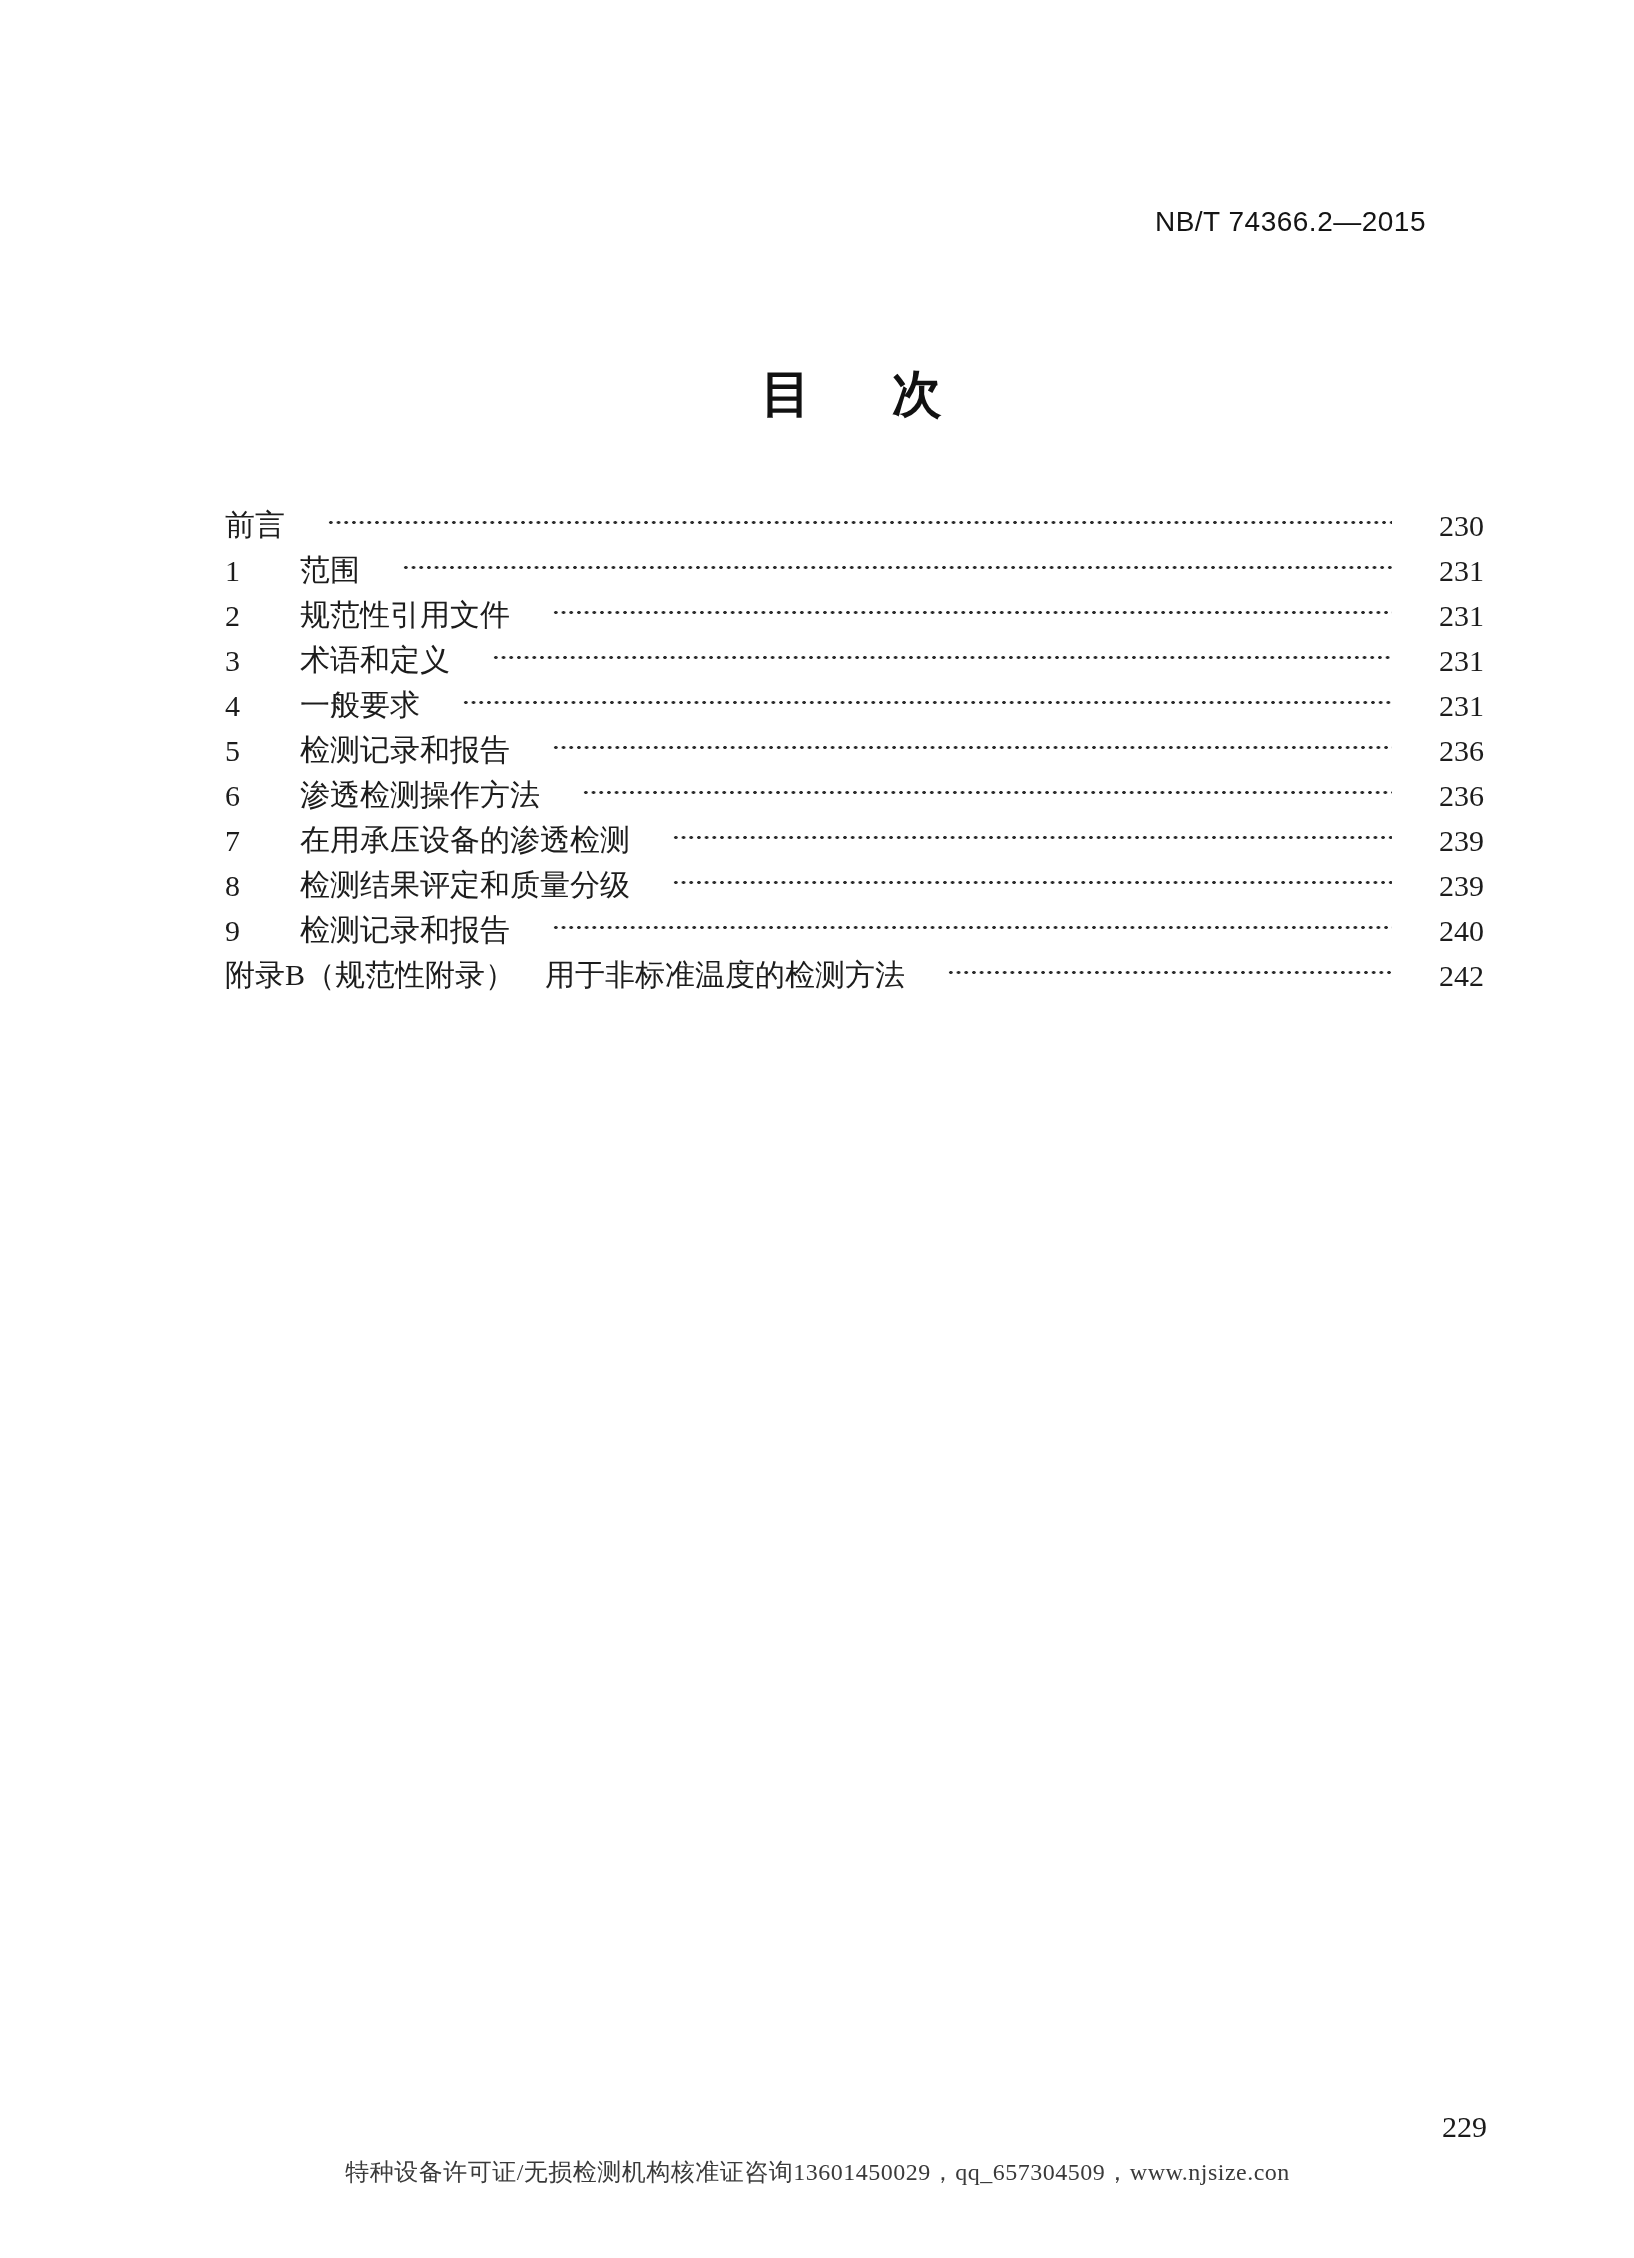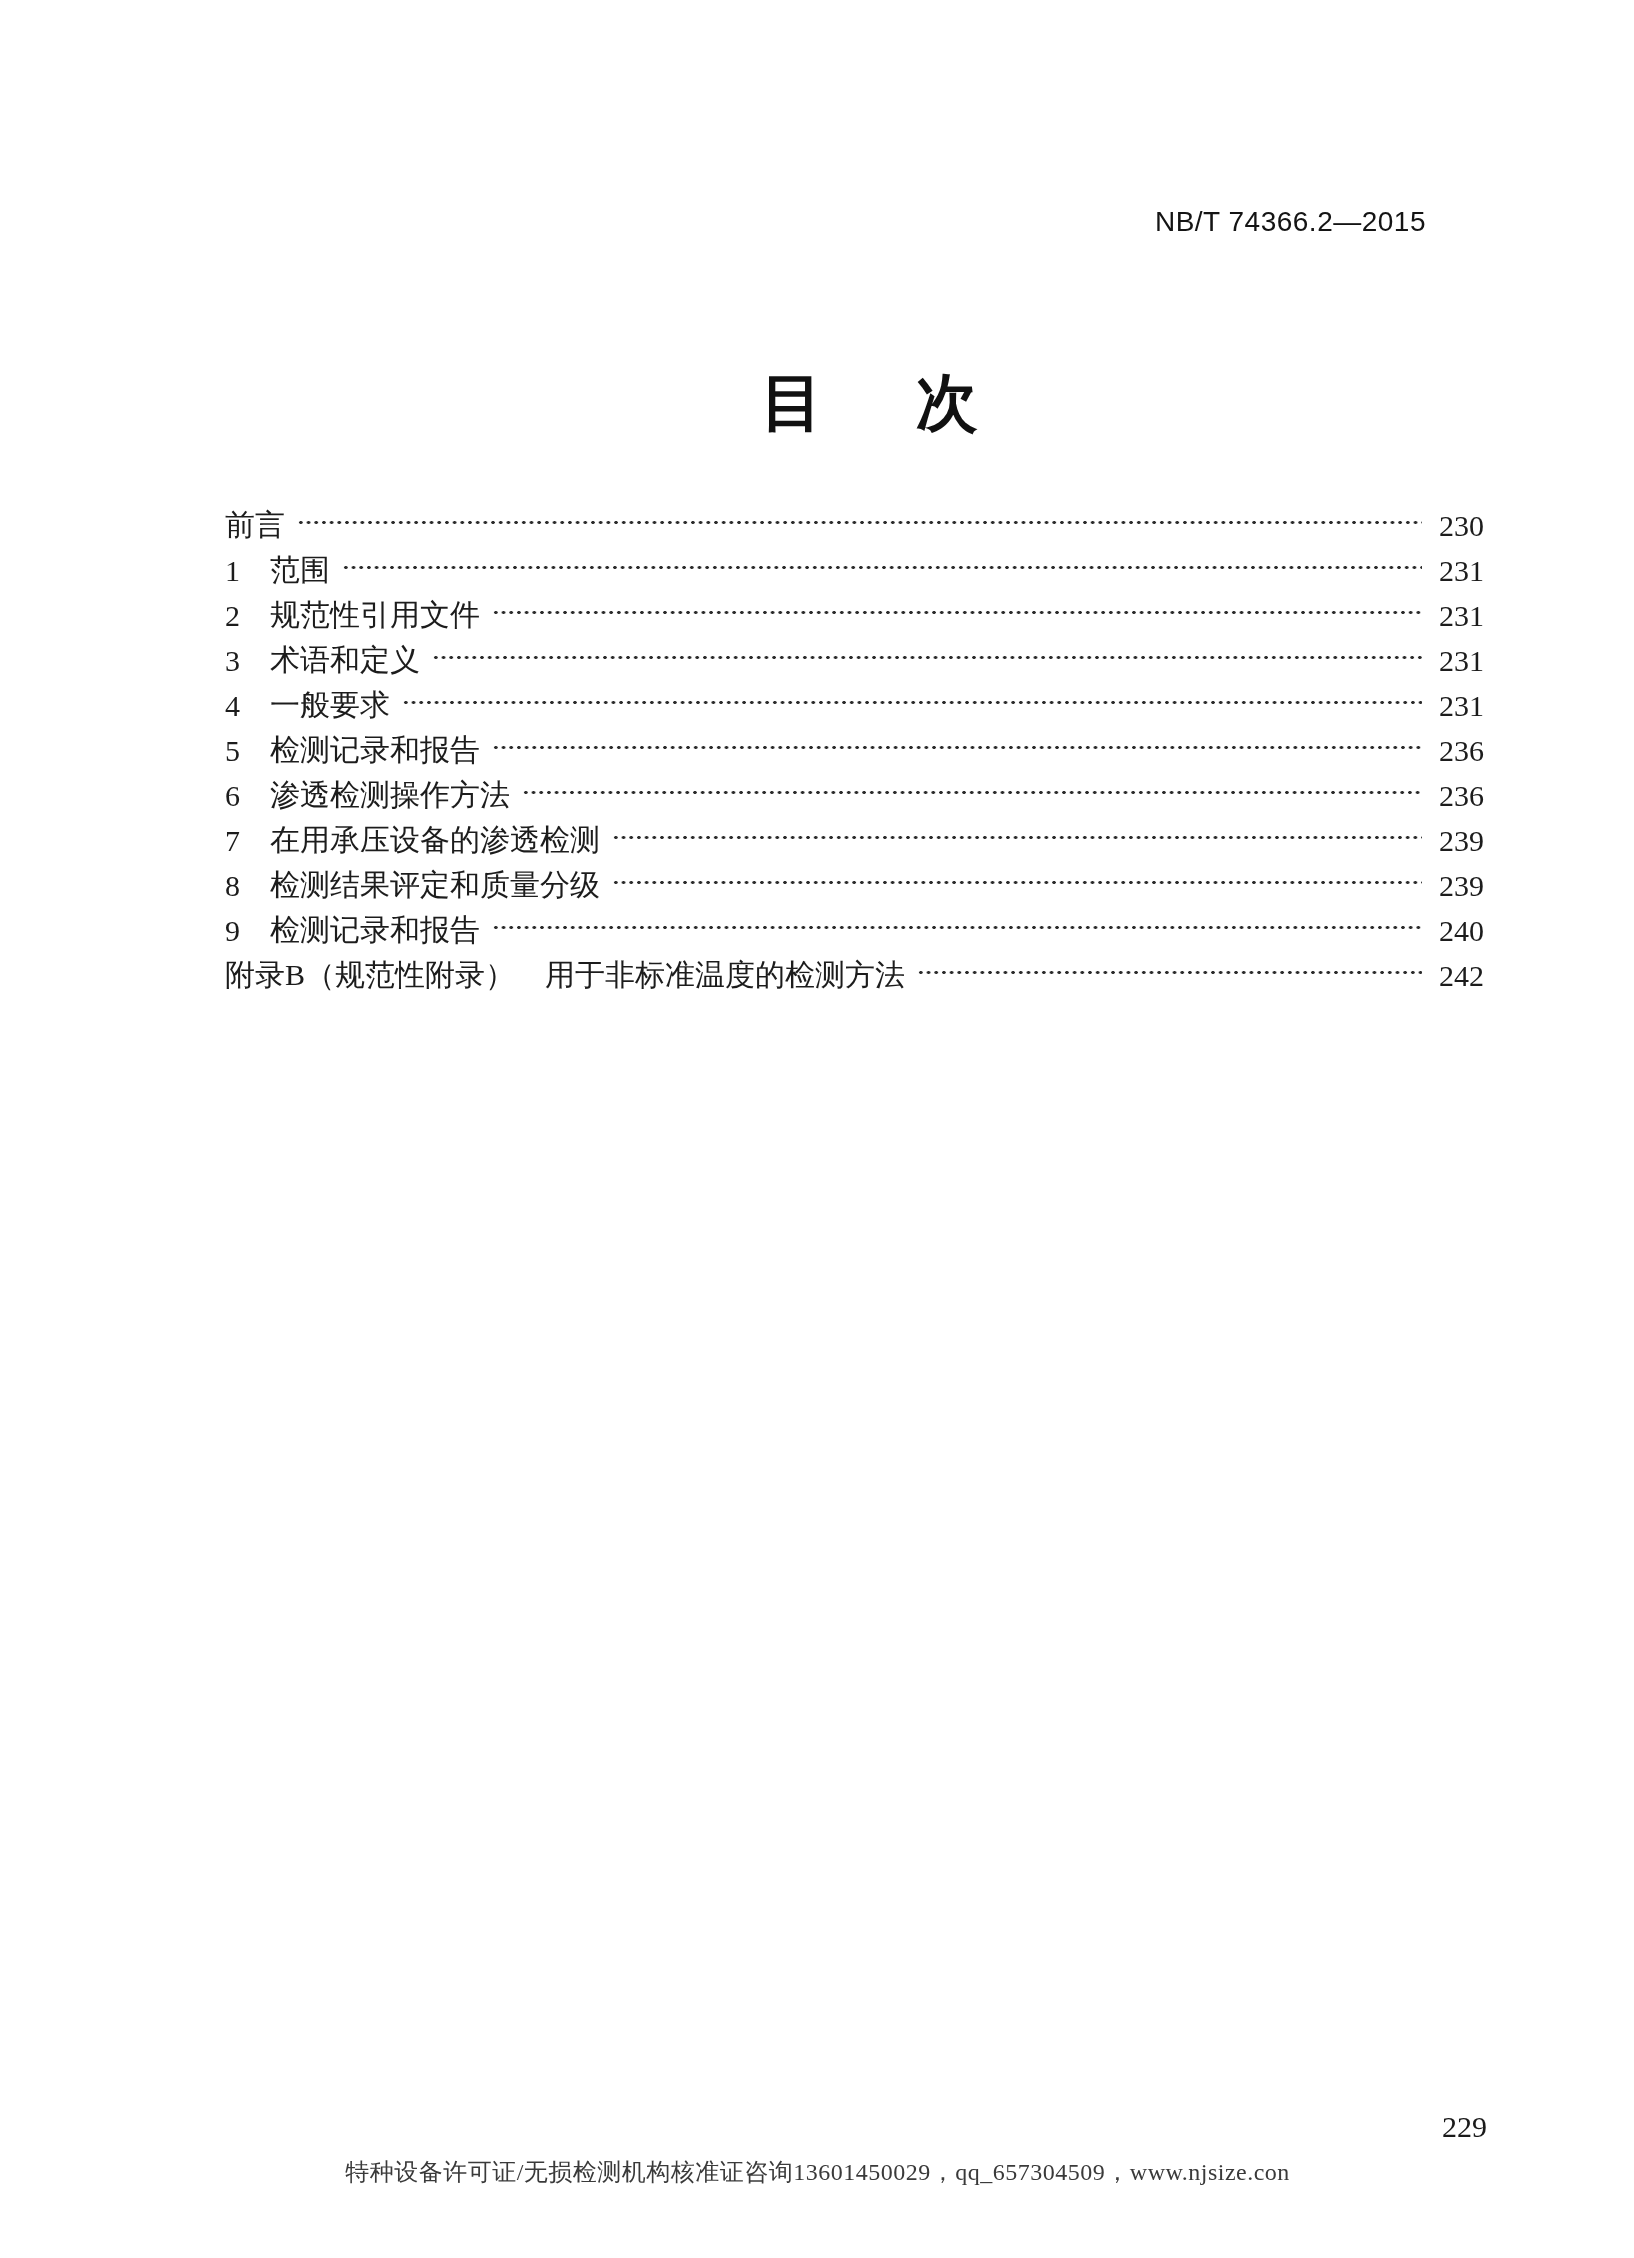--- a/index.html
+++ b/index.html
@@ -22,40 +22,41 @@
     letter-spacing: 0.5px;
     color: #141414;
     white-space: nowrap;
   }
 
   
   .doc-title {
     position: absolute;
     top: 361px;
     left: 761px;
-    font-size: 62px;
+    font-size: 50px;
     font-weight: bold;
     letter-spacing: 15.4px;
     white-space: pre;
     color: #111;
   }
 
   
   .toc {
     position: absolute;
     left: 225px;
     top: 503px;
     width: 1259px;
   }
   .toc-row {
     display: flex;
     align-items: center;
     height: 45px;
     font-size: 30px;
     white-space: pre;
+    gap: 30px;
   }
   .toc-row .num {
     flex: 0 0 auto;
     width: 45px;
   }
   .toc-row .label {
     flex: 0 0 auto;
   }
   .toc-row .dots {
     flex: 1 1 auto;

